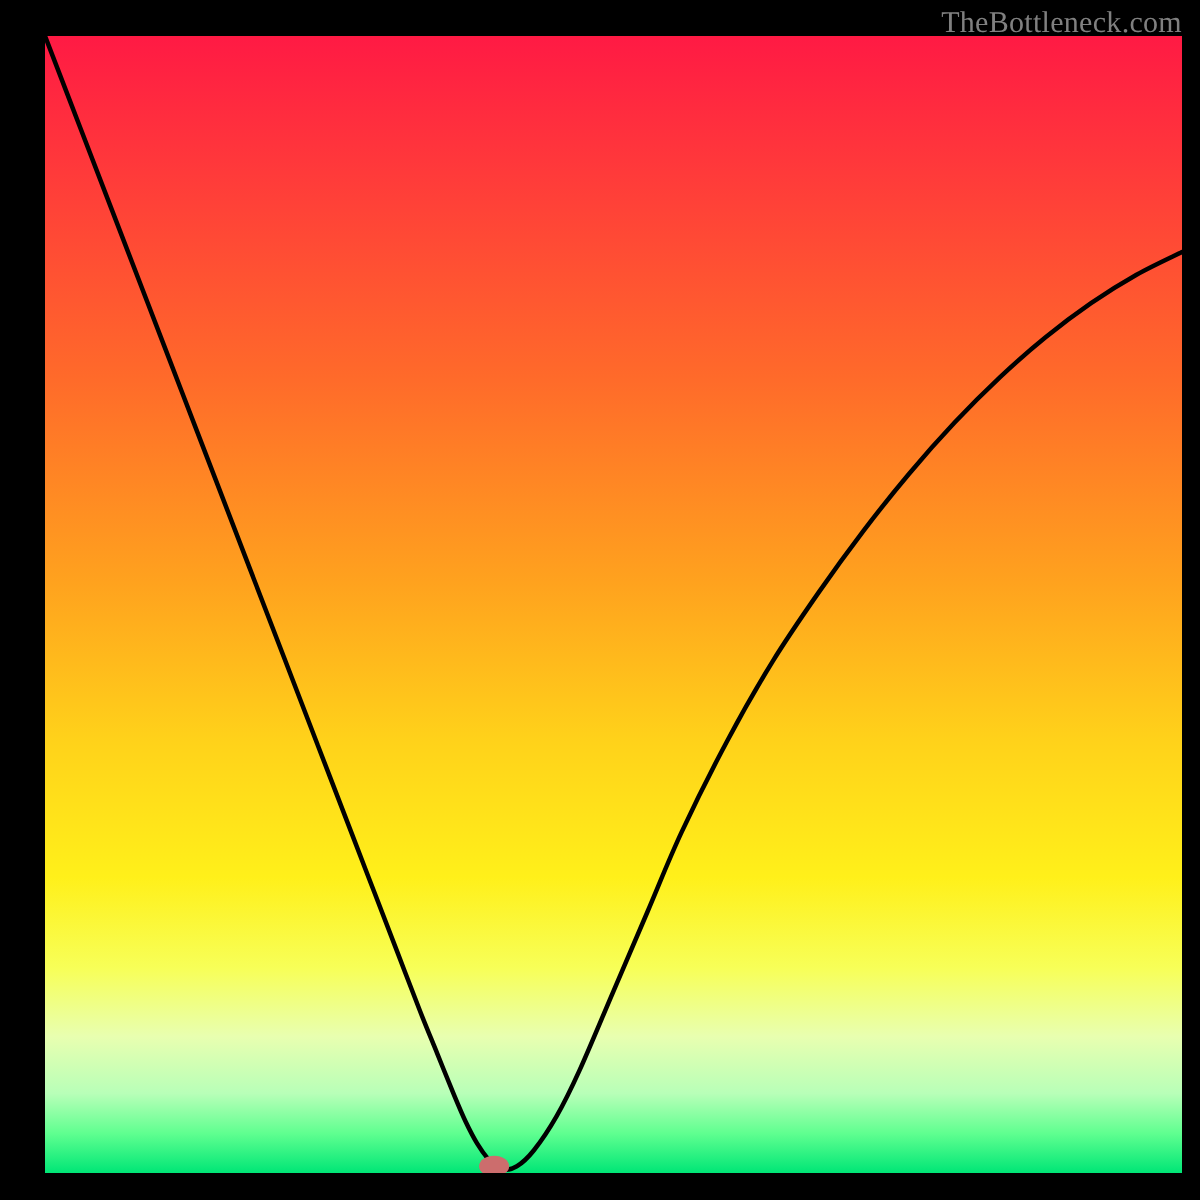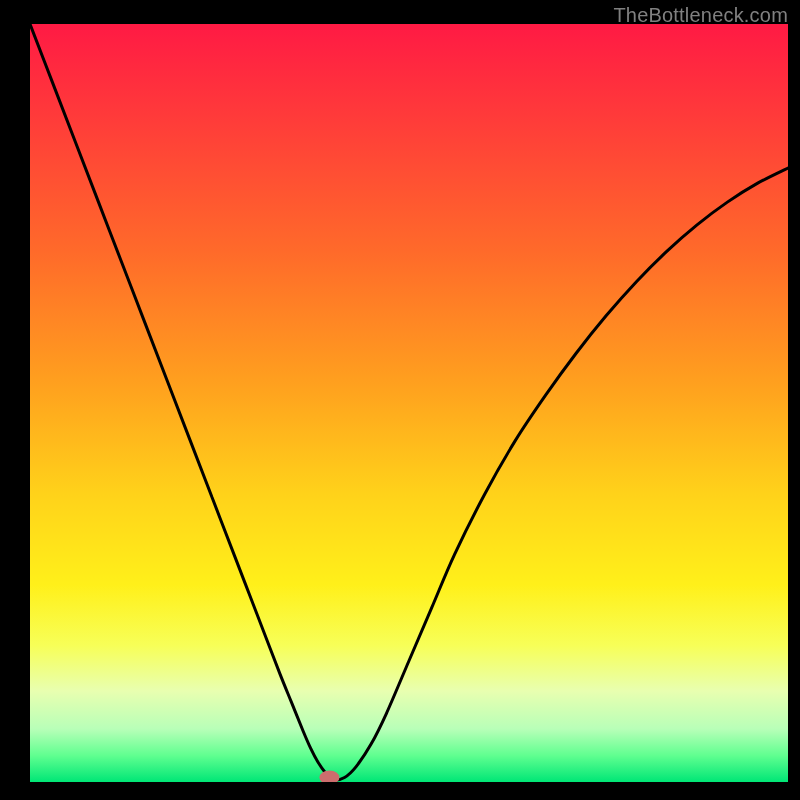--- a/index.html
+++ b/index.html
@@ -9,20 +9,21 @@
     height: 800px;
     background: #000;
     overflow: hidden;
     font-family: Arial, Helvetica, sans-serif;
   }
   .frame {
     position: relative;
     width: 800px;
     height: 561px;
     background: #000;
+    font-family: Liberation Serif, serif;
   }
   .watermark {
     position: absolute;
     top: 4px;
     right: 12px;
     color: #808080;
     font-size: 20px;
     letter-spacing: 0.2px;
     z-index: 10;
   }

